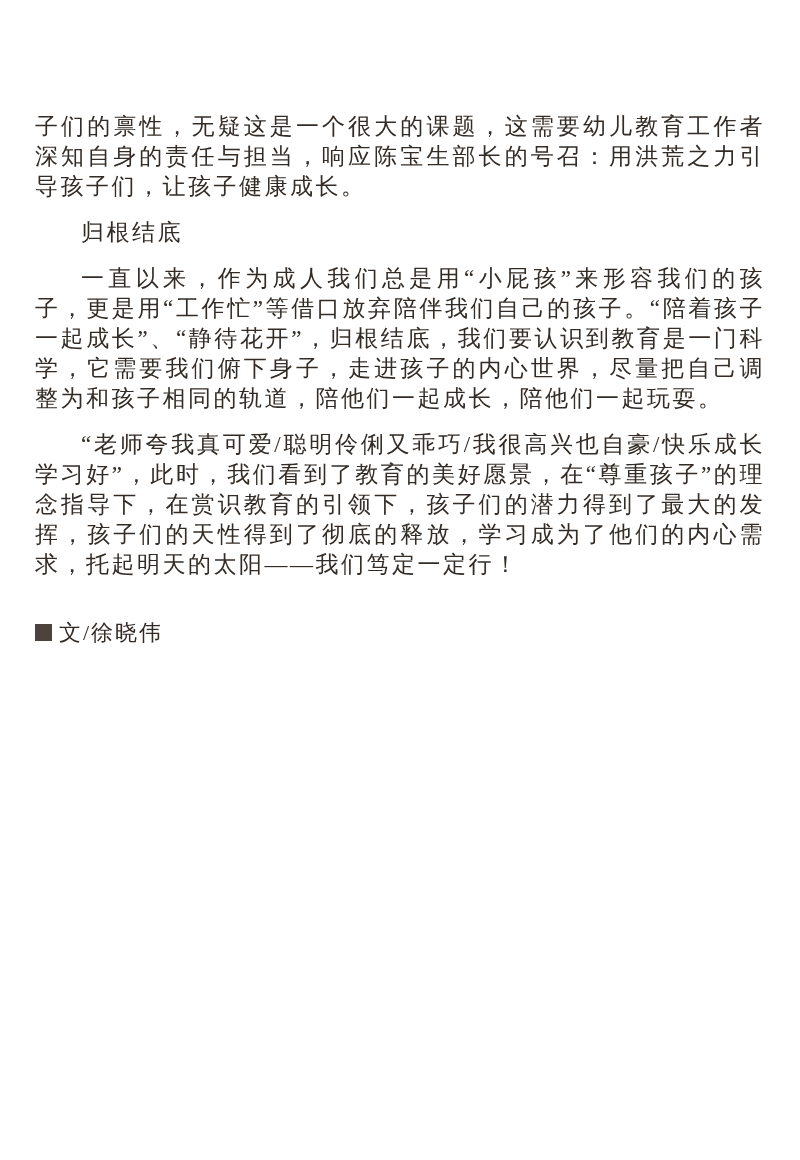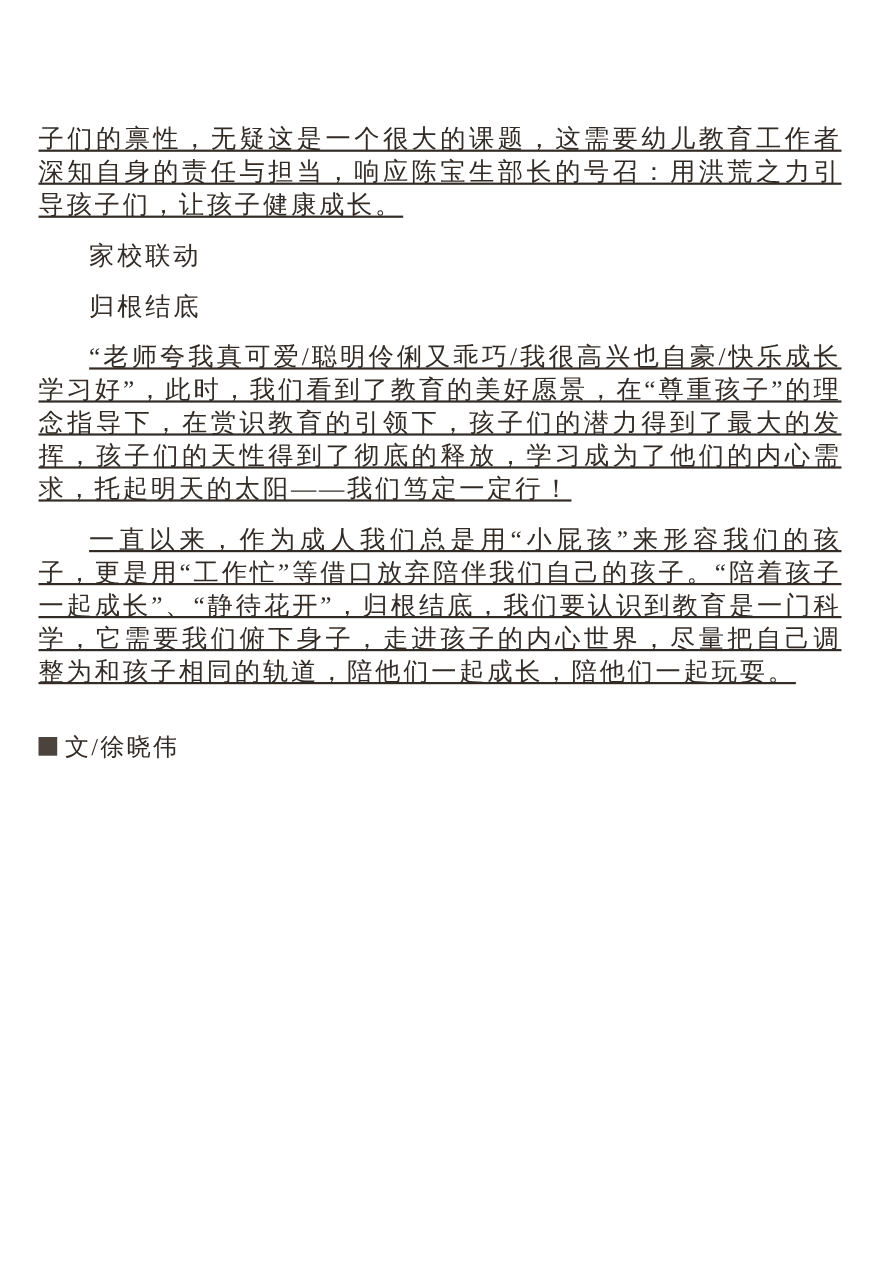--- a/index.html
+++ b/index.html
@@ -22,21 +22,20 @@
     background: #ffffff;
   }
   .para {
     margin: 16px 0 0 0;
     font-size: 23px;
     line-height: 30px;
     letter-spacing: 2.5px;
     text-align: justify;
     text-indent: 2em;
     word-break: break-all;
-    text-decoration: underline;
   }
   .para.first {
     margin-top: 0;
     text-indent: 0;
   }
   .heading {
     margin: 16px 0 0 0;
     font-size: 23px;
     line-height: 30px;
     letter-spacing: 2.5px;
@@ -59,27 +58,26 @@
     vertical-align: -1px;
   }
 </style>
 </head>
 <body>
 
 <div class="page">
 
   <p class="para first">子们的禀性，无疑这是一个很大的课题，这需要幼儿教育工作者深知自身的责任与担当，响应陈宝生部长的号召：用洪荒之力引导孩子们，让孩子健康成长。</p>
 
-  <h3 class="heading">家校联动</h3>
 
 
   <h3 class="heading">归根结底</h3>
 
+  <p class="para">一直以来，作为成人我们总是用“小屁孩”来形容我们的孩子，更是用“工作忙”等借口放弃陪伴我们自己的孩子。“陪着孩子一起成长”、“静待花开”，归根结底，我们要认识到教育是一门科学，它需要我们俯下身子，走进孩子的内心世界，尽量把自己调整为和孩子相同的轨道，陪他们一起成长，陪他们一起玩耍。</p>
+
   <p class="para">“老师夸我真可爱/聪明伶俐又乖巧/我很高兴也自豪/快乐成长学习好”，此时，我们看到了教育的美好愿景，在“尊重孩子”的理念指导下，在赏识教育的引领下，孩子们的潜力得到了最大的发挥，孩子们的天性得到了彻底的释放，学习成为了他们的内心需求，托起明天的太阳——我们笃定一定行！</p>
-
-  <p class="para">一直以来，作为成人我们总是用“小屁孩”来形容我们的孩子，更是用“工作忙”等借口放弃陪伴我们自己的孩子。“陪着孩子一起成长”、“静待花开”，归根结底，我们要认识到教育是一门科学，它需要我们俯下身子，走进孩子的内心世界，尽量把自己调整为和孩子相同的轨道，陪他们一起成长，陪他们一起玩耍。</p>
 
 
   <div class="byline">
     <span class="byline-square"></span><span>文/徐晓伟</span>
   </div>
 
 </div>
 
 </body></html>

